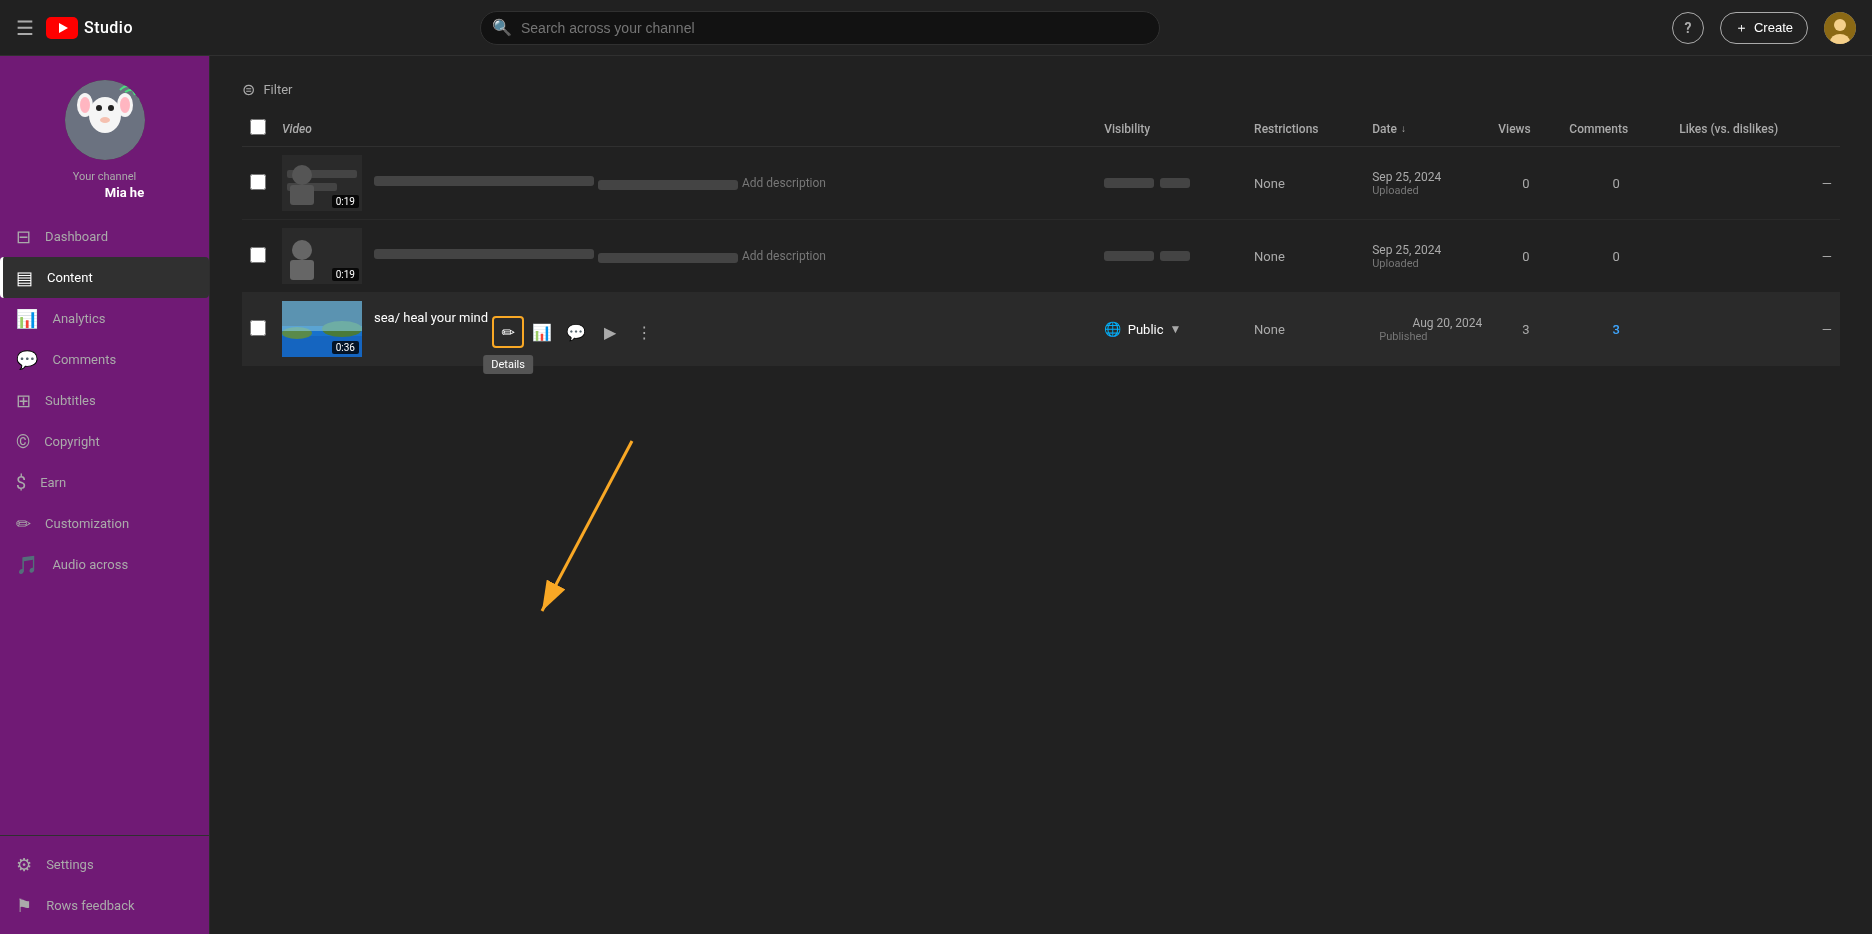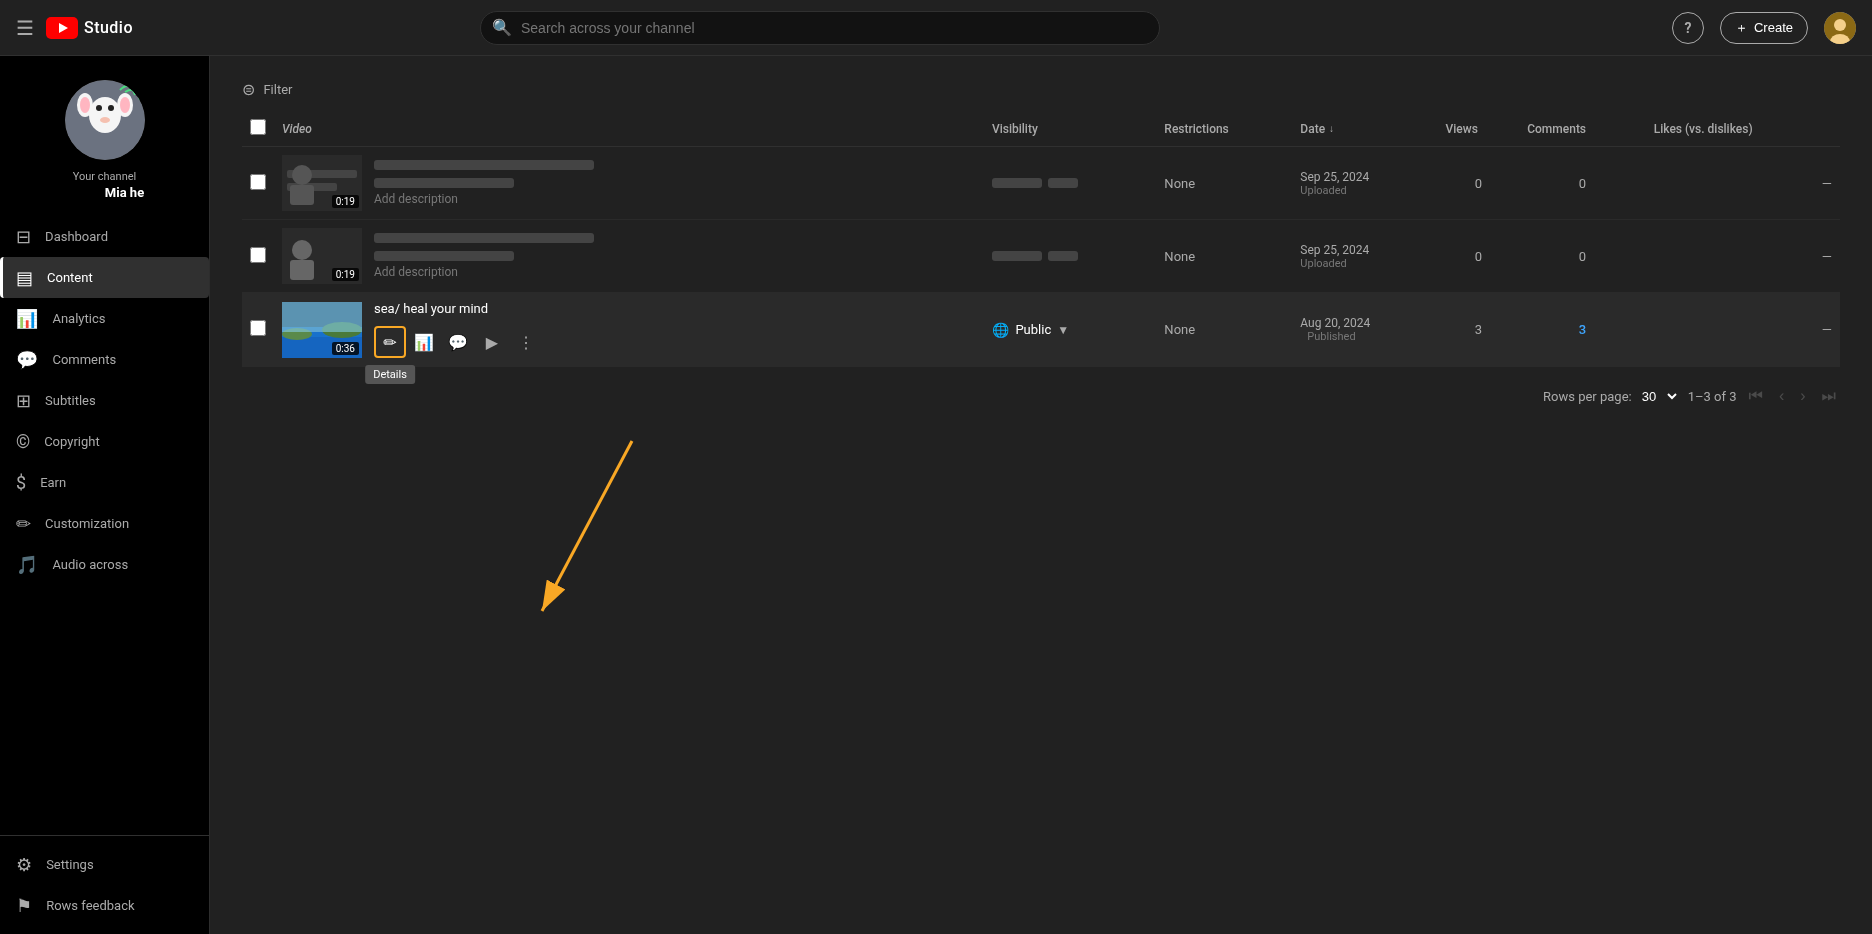--- a/index.html
+++ b/index.html
@@ -124,21 +124,21 @@
     
     .main-body {
       display: flex;
       flex: 1;
       overflow: hidden;
     }
 
     
     .sidebar {
       width: 210px;
-      background: #000000;
+      background: #701a75;
       flex-shrink: 0;
       display: flex;
       flex-direction: column;
       padding-top: 8px;
       overflow-y: auto;
       border-right: 1px solid #2d2d2d;
     }
     .channel-info {
       display: flex;
       flex-direction: column;
@@ -296,21 +296,21 @@
       bottom: 3px;
       right: 3px;
       background: rgba(0,0,0,0.8);
       color: #fff;
       font-size: 10px;
       padding: 1px 4px;
       border-radius: 2px;
     }
     .video-info {
       display: flex;
-      flex-direction: column;
+      flex-direction: row;
       gap: 4px;
     }
     .video-title-bar {
       width: 220px;
       height: 10px;
       background: #444;
       border-radius: 3px;
     }
     .video-title-bar.short {
       width: 140px;
@@ -725,49 +725,34 @@
             </td>
             <td>
               <div class="visibility-badge public">
                 <span class="globe-icon">🌐</span>
                 <span>Public</span>
                 <span class="dropdown-arrow">▼</span>
               </div>
             </td>
             <td style="color:#aaa;">None</td>
             <td>
-              <div style="color:#aaa; font-size:12px;">Aug 20, 2024</div>
+              <div style="color:#aaa; font-size:12px;text-align:right;">Aug 20, 2024</div>
               <div style="color:#777; font-size:11px;margin-left:7px;">Published</div>
             </td>
             <td style="color:#aaa; text-align:center;">3</td>
             <td style="color:#3ea6ff; text-align:center; font-weight:500;">3</td>
             <td style="color:#aaa; text-align:right;">—</td>
           </tr>
         </tbody>
       </table>
 
       <svg class="annotation-arrow" width="200" height="220">
         <defs>
           <marker id="arrowhead" markerWidth="10" markerHeight="7" refX="10" refY="3.5" orient="auto">
             <polygon points="0 0, 10 3.5, 0 7" fill="#f9a825"></polygon>
           </marker>
         </defs>
         <line x1="120" y1="10" x2="30" y2="180" stroke="#f9a825" stroke-width="3" marker-end="url(#arrowhead)"></line>
       </svg>
 
-      <div class="pagination-row">
-        <div class="rows-per-page">
-          <span>Rows per page:</span>
-          <select class="rows-select">
-            <option>30</option>
-            <option>50</option>
-            <option>100</option>
-          </select>
-        </div>
-        <span class="page-info">1–3 of 3</span>
-        <button class="page-nav-btn disabled">⏮</button>
-        <button class="page-nav-btn disabled">‹</button>
-        <button class="page-nav-btn disabled">›</button>
-        <button class="page-nav-btn disabled">⏭</button>
-      </div>
     </div>
   </div>
 </div>
 
 </body></html>

